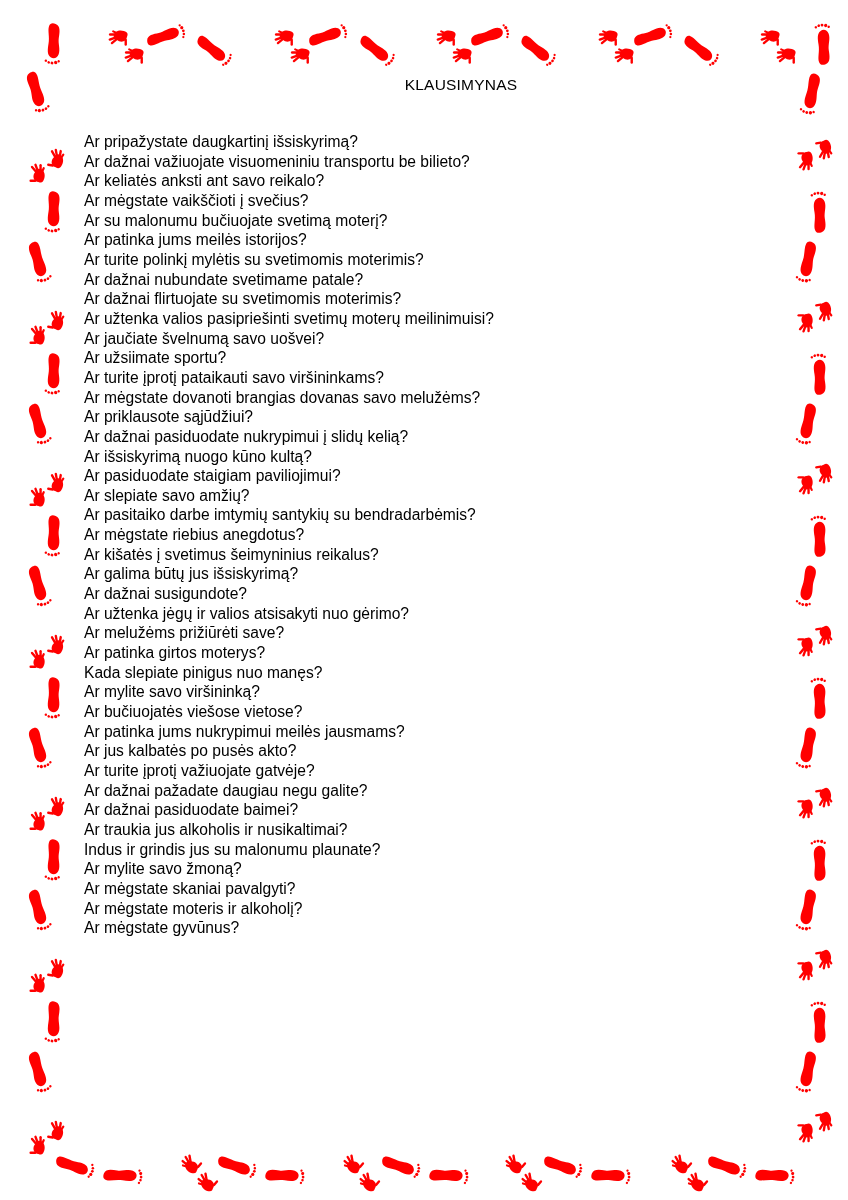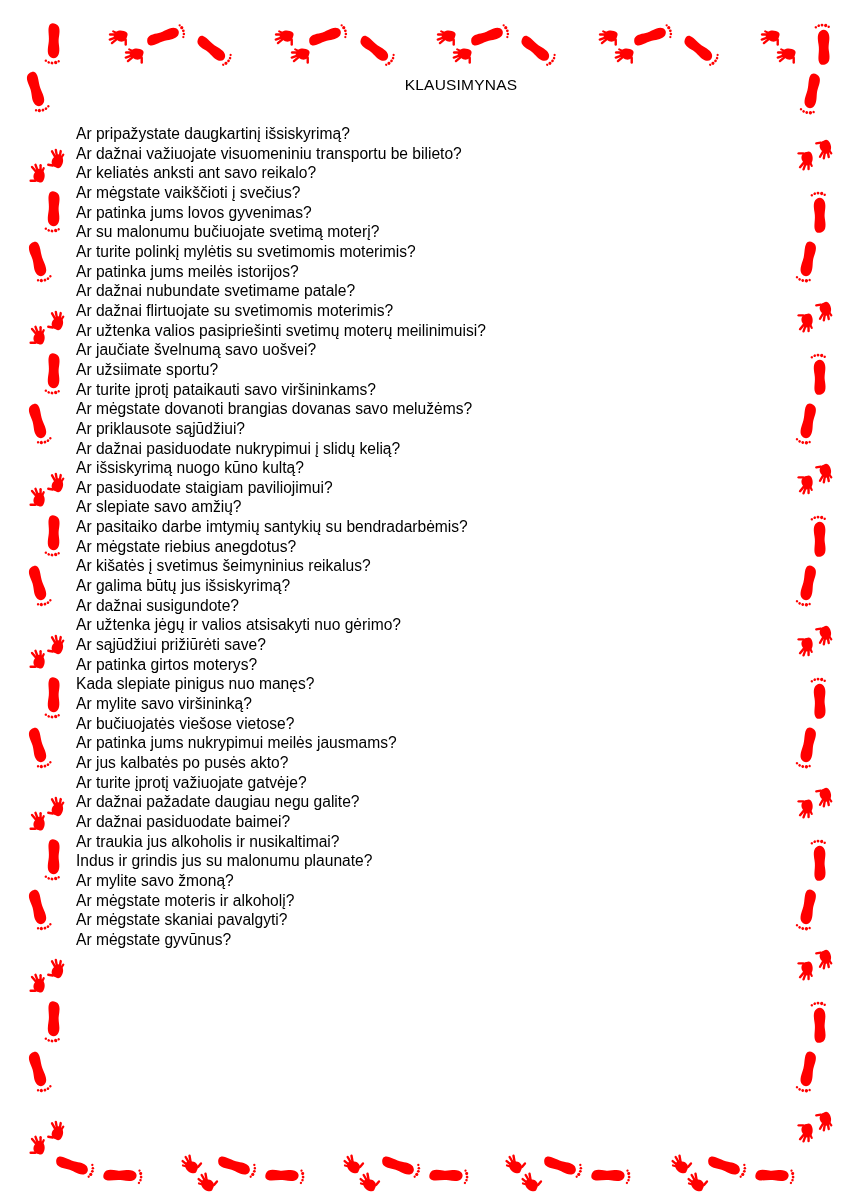--- a/index.html
+++ b/index.html
@@ -1,21 +1,21 @@
 <!DOCTYPE html>
 <html><head>
 <meta charset="utf-8">
 <style>
   html, body { margin: 0; padding: 0; background: #ffffff; }
   body { width: 848px; height: 1200px; position: relative; overflow: hidden;
          font-family: "Liberation Sans", sans-serif; color: #000; }
   .page { position: absolute; left: 0; top: 0; width: 760px; height: 1200px; }
   .title { position: absolute; left: 0; width: 848px; top: 76px; text-align: center;
            font-size: 15.5px; letter-spacing: 0.2px; margin-left: 37px; }
-  .questions { position: absolute; left: 72px; top: 120px; margin: 4px; padding: 0; list-style: none; }
+  .questions { position: absolute; left: 72px; top: 120px; margin: 12px; padding: 0; list-style: none; }
   .questions li { font-size: 15.6px; line-height: 19.65px; white-space: nowrap; }
   .deco { position: absolute; }
   .deco svg { display: block; }
 </style>
 </head>
 <body>
 
 <svg width="0" height="0" style="position:absolute">
   <defs>
 
@@ -41,57 +41,56 @@
 
 <div class="page">
 
   <div class="title">KLAUSIMYNAS</div>
 
   <ol class="questions">
     <li>Ar pripažystate daugkartinį išsiskyrimą?</li>
     <li>Ar dažnai važiuojate visuomeniniu transportu be bilieto?</li>
     <li>Ar keliatės anksti ant savo reikalo?</li>
     <li>Ar mėgstate vaikščioti į svečius?</li>
-    <li>Ar patinka jums lovos gyvenimas?</li>
     <li>Ar su malonumu bučiuojate svetimą moterį?</li>
+    <li>Ar patinka jums meilės istorijos?</li>
     <li>Ar turite polinkį mylėtis su svetimomis moterimis?</li>
-    <li>Ar patinka jums meilės istorijos?</li>
     <li>Ar dažnai nubundate svetimame patale?</li>
     <li>Ar dažnai flirtuojate su svetimomis moterimis?</li>
     <li>Ar užtenka valios pasipriešinti svetimų moterų meilinimuisi?</li>
     <li>Ar jaučiate švelnumą savo uošvei?</li>
     <li>Ar užsiimate sportu?</li>
     <li>Ar turite įprotį pataikauti savo viršininkams?</li>
     <li>Ar mėgstate dovanoti brangias dovanas savo melužėms?</li>
     <li>Ar priklausote sąjūdžiui?</li>
     <li>Ar dažnai pasiduodate nukrypimui į slidų kelią?</li>
     <li>Ar išsiskyrimą nuogo kūno kultą?</li>
     <li>Ar pasiduodate staigiam paviliojimui?</li>
     <li>Ar slepiate savo amžių?</li>
     <li>Ar pasitaiko darbe imtymių santykių su bendradarbėmis?</li>
     <li>Ar mėgstate riebius anegdotus?</li>
     <li>Ar kišatės į svetimus šeimyninius reikalus?</li>
     <li>Ar galima būtų jus išsiskyrimą?</li>
     <li>Ar dažnai susigundote?</li>
     <li>Ar užtenka jėgų ir valios atsisakyti nuo gėrimo?</li>
-    <li>Ar sąjūdžiui prižiūrėti save?</li>
+    <li>Ar melužėms prižiūrėti save?</li>
     <li>Ar patinka girtos moterys?</li>
     <li>Kada slepiate pinigus nuo manęs?</li>
     <li>Ar mylite savo viršininką?</li>
     <li>Ar bučiuojatės viešose vietose?</li>
     <li>Ar patinka jums nukrypimui meilės jausmams?</li>
     <li>Ar jus kalbatės po pusės akto?</li>
     <li>Ar turite įprotį važiuojate gatvėje?</li>
     <li>Ar dažnai pažadate daugiau negu galite?</li>
     <li>Ar dažnai pasiduodate baimei?</li>
     <li>Ar traukia jus alkoholis ir nusikaltimai?</li>
     <li>Indus ir grindis jus su malonumu plaunate?</li>
     <li>Ar mylite savo žmoną?</li>
+    <li>Ar mėgstate skaniai pavalgyti?</li>
     <li>Ar mėgstate moteris ir alkoholį?</li>
-    <li>Ar mėgstate skaniai pavalgyti?</li>
     <li>Ar mėgstate gyvūnus?</li>
   </ol>
 
   <div id="border">
       <div class="deco" style="left: 30px; top: 30px;">
         <svg width="44" height="26" viewBox="-2 -2 42 24" style="overflow: visible;">
           <g fill="#ff0000" transform="translate(20 11) rotate(110) scale(1.05 1.05) translate(-20 -11)">
             <use href="#foot"></use>
           </g>
         </svg>

